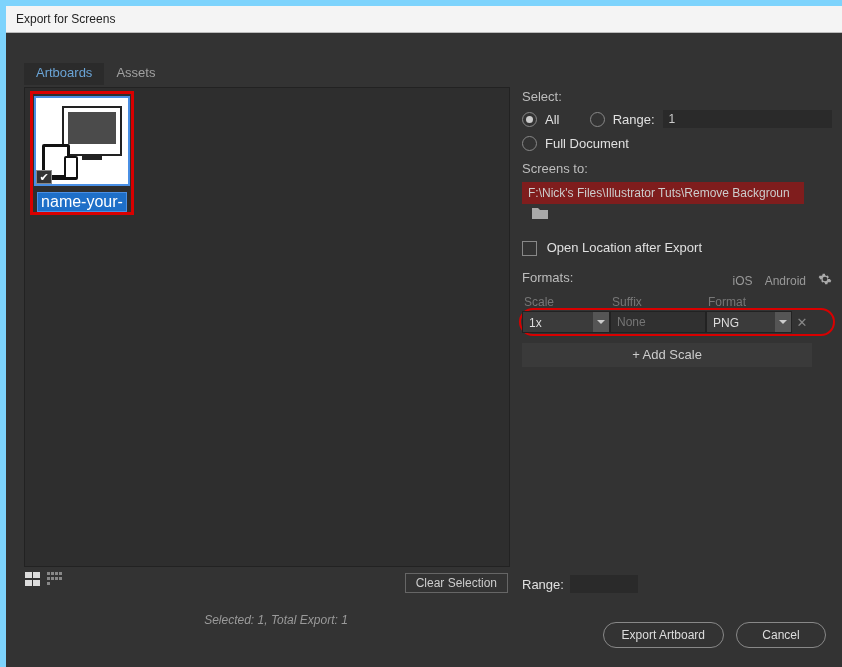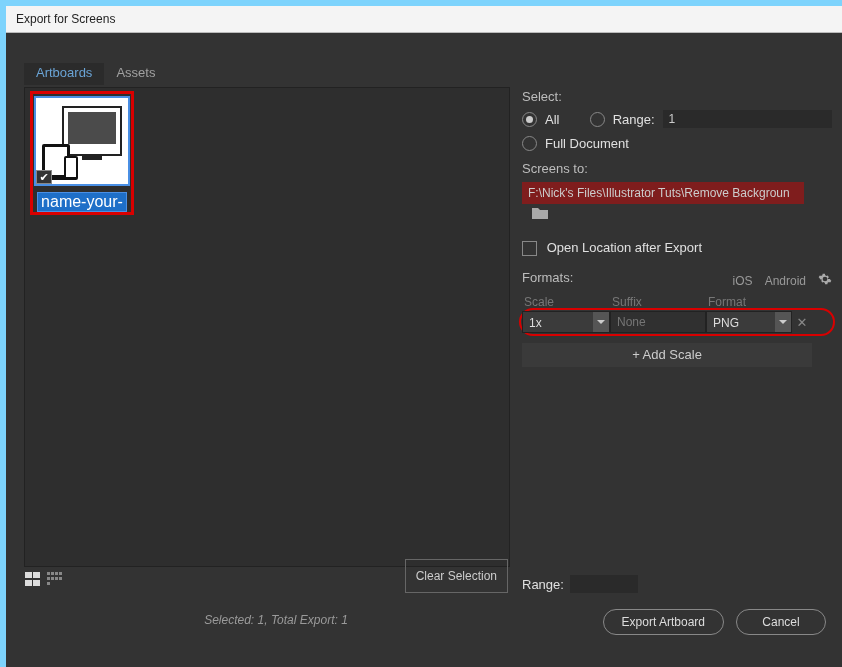--- a/index.html
+++ b/index.html
@@ -306,36 +306,36 @@
     position:absolute;
     left:0; right:0; bottom:44px;
     text-align:center;
     color:#9a9a9a;
     font-size:12px;
     padding-right:300px;
     font-style:italic;
   }
   .button-row{
     position:absolute;
-    right:20px; bottom:36px;
+    right:20px; bottom:23px;
     display:flex; gap:12px;
   }
   .btn{
     min-width:90px;
     height:26px;
     border:1px solid #888;
     border-radius:14px;
     background:transparent;
     color:#ddd;
     padding:0 18px;
     font-size:12px;
     cursor:pointer;
   }
   .btn-small{
-    height:34px;
+    height:20px;
     border:1px solid #666;
     background:transparent;
     color:#ccc;
     padding:0 10px;
     font-size:12px;
     cursor:pointer;
   }
 </style>
 </head>
 <body>

